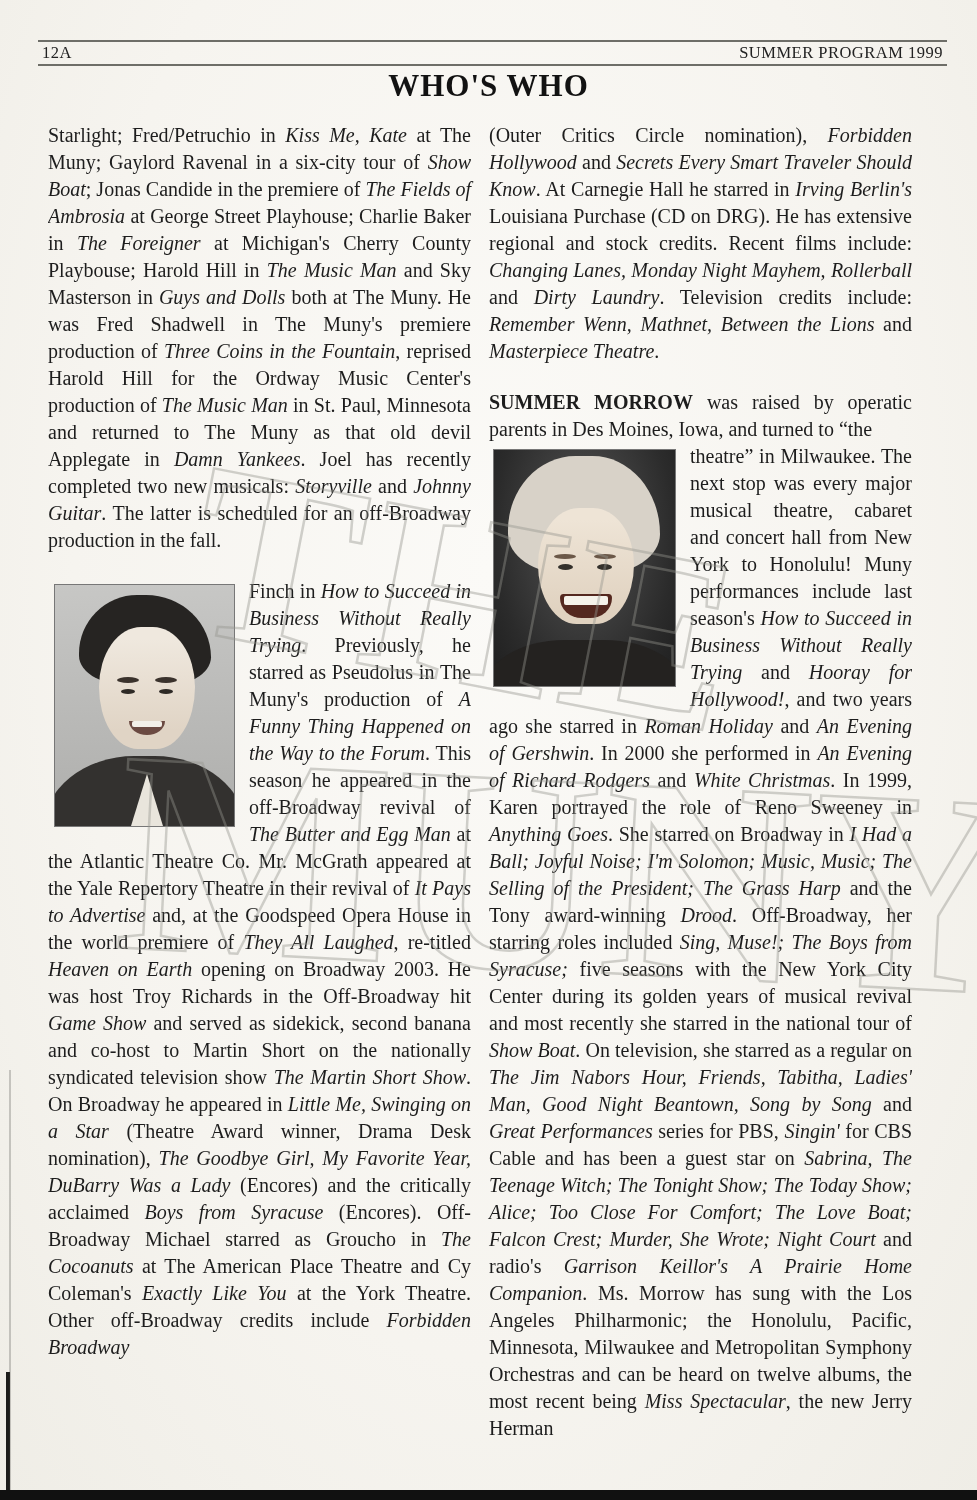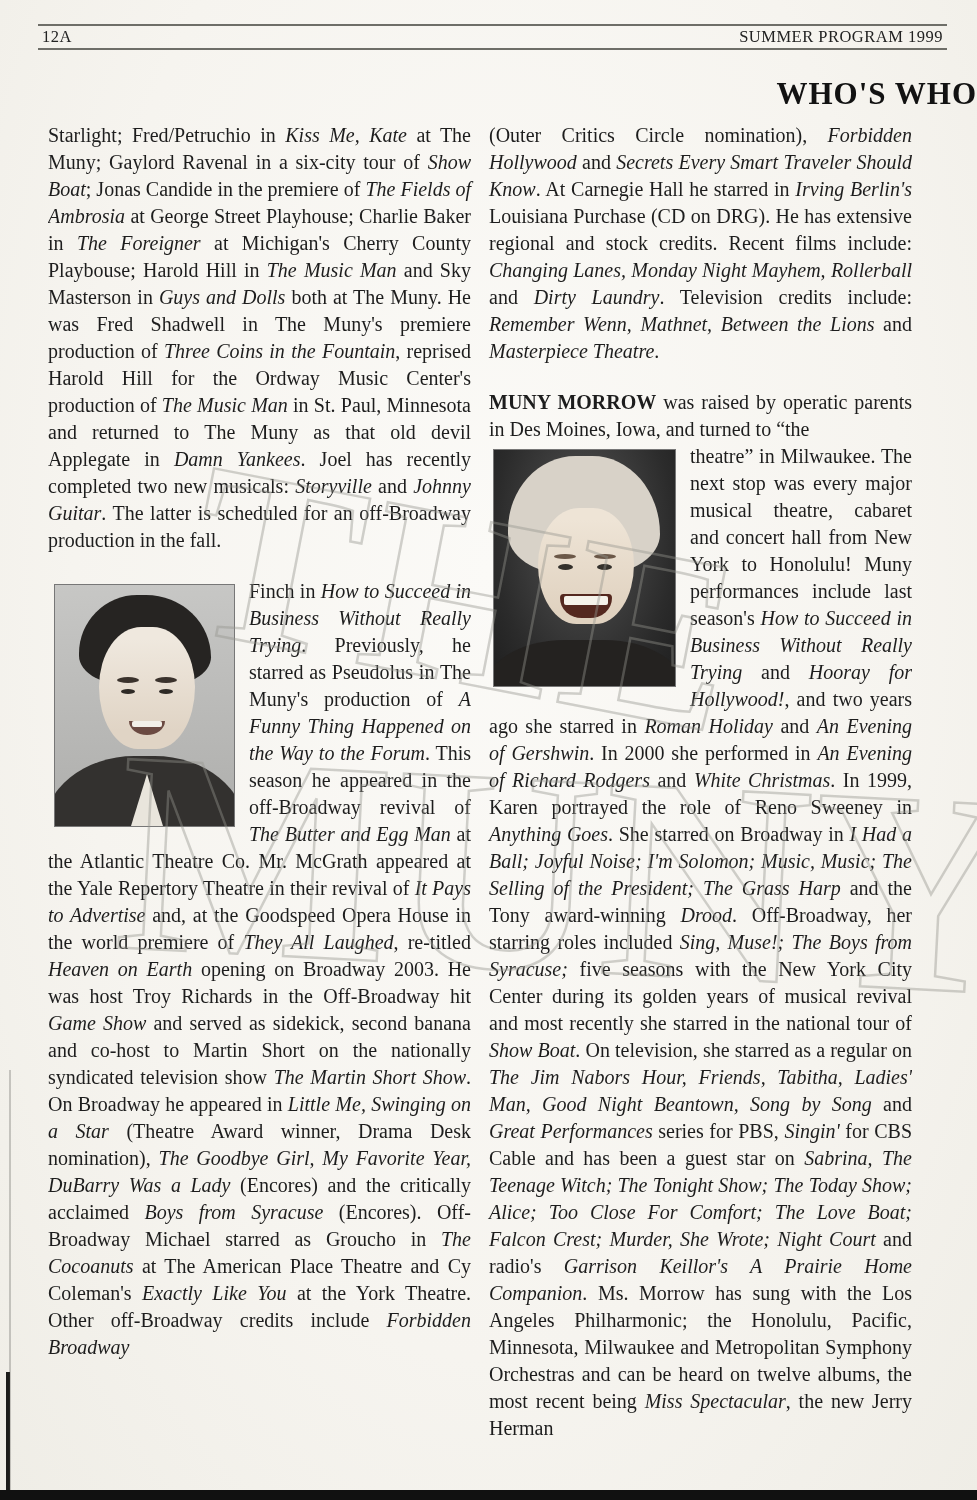--- a/index.html
+++ b/index.html
@@ -3,28 +3,28 @@
 <meta charset="utf-8">
 <style>
   html,body{margin:0;padding:0;background:#eceae4;}
   .page{
     position:relative;width:977px;height:1500px;margin:0 auto;overflow:hidden;
     background:radial-gradient(ellipse at 50% 38%, #fbfaf7 0%, #f6f4ef 60%, #efede6 100%);
     font-family:"Liberation Serif","DejaVu Serif",serif;color:#1c1c1c;
   }
   
   .running-head{
-    position:absolute;left:38px;right:30px;top:24px;
+    position:absolute;left:38px;right:30px;top:40px;
     border-top:2px solid #6e6e68;border-bottom:2px solid #6e6e68;
     display:flex;justify-content:space-between;align-items:center;
     padding:1px 4px 2px 4px;height:19px;
     font-size:16.5px;letter-spacing:.5px;color:#222;
   }
   .section-title{
-    position:absolute;left:0;right:0;top:76px;text-align:right;
+    position:absolute;left:0;right:0;top:68px;text-align:center;
     font-size:31px;font-weight:bold;letter-spacing:1px;color:#121212;
   }
   
   .columns{
     position:absolute;left:48px;right:65px;top:120px;bottom:12px;
     display:flex;gap:18px;overflow:hidden;
   }
   .col{width:423px;flex:0 0 423px;}
   .para, .wrap-zone{
     font-size:20px;line-height:27px;text-align:justify;margin:0;color:#1d1d1d;
@@ -123,21 +123,21 @@
             <span class="p-part m-teeth"></span>
           </span><span><span>Finch in </span><i>How to Succeed in Business Without Really Trying</i><span>. Previously, he starred as Pseudolus in The Muny's production of </span><i>A Funny Thing Happened on the Way to the Forum</i><span>. This season he appeared in the off-Broadway revival of </span><i>The Butter and Egg Man</i><span> at the Atlantic Theatre Co. Mr. McGrath appeared at the Yale Repertory Theatre in their revival of </span><i>It Pays to Advertise</i><span> and, at the Goodspeed Opera House in the world premiere of </span><i>They All Laughed</i><span>, re-titled </span><i>Heaven on Earth</i><span> opening on Broadway 2003. He was host Troy Richards in the Off-Broadway hit </span><i>Game Show</i><span> and served as sidekick, second banana and co-host to Martin Short on the nationally syndicated television show </span><i>The Martin Short Show</i><span>. On Broadway he appeared in </span><i>Little Me, Swinging on a Star</i><span> (Theatre Award winner, Drama Desk nomination), </span><i>The Goodbye Girl, My Favorite Year, DuBarry Was a Lady</i><span> (Encores) and the critically acclaimed </span><i>Boys from Syracuse</i><span> (Encores). Off-Broadway Michael starred as Groucho in </span><i>The Cocoanuts</i><span> at The American Place Theatre and Cy Coleman's </span><i>Exactly Like You</i><span> at the York Theatre. Other off-Broadway credits include </span><i>Forbidden Broadway</i></span>
         </div>
       </div>
     </div>
 
     <div class="col">
       <p class="para"><span>(Outer Critics Circle nomination), </span><i>Forbidden Hollywood</i><span> and </span><i>Secrets Every Smart Traveler Should Know</i><span>. At Carnegie Hall he starred in </span><i>Irving Berlin's</i><span> Louisiana Purchase (CD on DRG). He has extensive regional and stock credits. Recent films include: </span><i>Changing Lanes, Monday Night Mayhem, Rollerball</i><span> and </span><i>Dirty Laundry</i><span>. Television credits include: </span><i>Remember Wenn, Mathnet, Between the Lions</i><span> and </span><i>Masterpiece Theatre</i><span>.</span></p>
 
       <div class="bio-block">
-        <p class="para"><b>MUNY MORROW</b><span> was raised by operatic parents in Des Moines, Iowa, and turned to “the</span></p>
+        <p class="para"><b>SUMMER MORROW</b><span> was raised by operatic parents in Des Moines, Iowa, and turned to “the</span></p>
         <div class="wrap-zone">
           <span class="photo-float photo-morrow" title="Karen Morrow portrait photo (black and white headshot)">
             <span class="p-part k-hair"></span>
             <span class="p-part k-face"></span>
             <span class="p-part k-brow-l"></span>
             <span class="p-part k-brow-r"></span>
             <span class="p-part k-eye-l"></span>
             <span class="p-part k-eye-r"></span>
             <span class="p-part k-shoulder"></span>
             <span class="p-part k-smile"></span>

